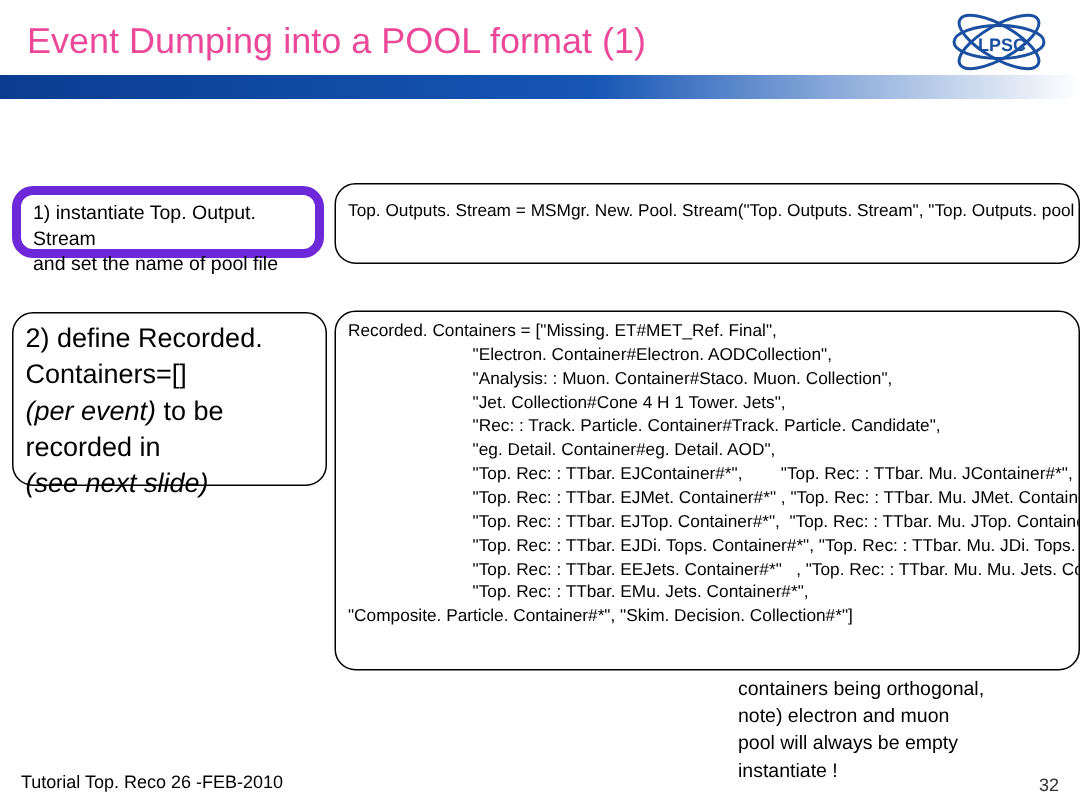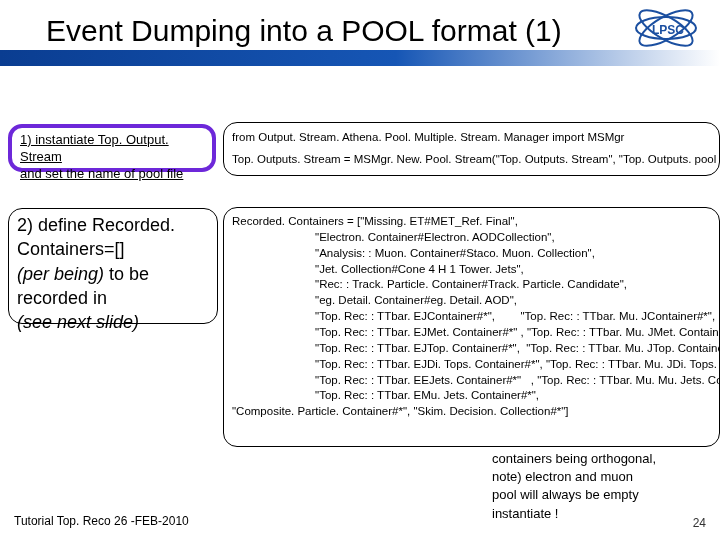--- a/index.html
+++ b/index.html
@@ -1,23 +1,23 @@
 <!DOCTYPE html>
 <html><head>
 <meta charset="utf-8">
 <style>
   * { box-sizing: border-box; margin: 0; padding: 0; }
   html, body { width: 720px; height: 540px; overflow: hidden; font-family: Arial, Helvetica, sans-serif; background: #fff; }
   .slide { position: relative; width: 720px; height: 540px; }
   .title-bar { position: absolute; left: 0; top: 0; width: 720px; height: 58px; }
-  .title-text { position: absolute; left: 18px; top: 14px; font-size: 30px; color: #000000; margin-left: 28px; }
+  .title-text { position: absolute; left: 18px; top: 14px; font-size: 24px; color: #ec4899; }
   .title-stripe { position: absolute; left: 0; top: 50px; width: 720px; height: 16px; background: linear-gradient(90deg, #0a3d91 0%, #1656b5 55%, #ffffff 100%); }
   .logo { position: absolute; right: 14px; top: 6px; width: 80px; height: 52px; }
   .logo svg { width: 100%; height: 100%; }
-  .box1 { position: absolute; left: 8px; top: 124px; width: 208px; height: 48px; border: 4px solid #6d28d9; border-radius: 14px; padding: 4px 8px; font-size: 13px; line-height: 1.3; text-decoration: underline; }
+  .box1 { position: absolute; left: 8px; top: 124px; width: 208px; height: 48px; border: 6px solid #6d28d9; border-radius: 14px; padding: 4px 8px; font-size: 13px; line-height: 1.3; }
   .box2 { position: absolute; left: 8px; top: 208px; width: 210px; height: 116px; border: 1px solid #000; border-radius: 14px; padding: 4px 8px; font-size: 18px; line-height: 1.35; }
   .box3 { position: absolute; left: 223px; top: 122px; width: 497px; height: 54px; border: 1px solid #000; border-radius: 14px; padding: 6px 8px; font-size: 11.5px; font-family: Arial, sans-serif; line-height: 1.55; white-space: nowrap; overflow: hidden; }
   .box4 { position: absolute; left: 223px; top: 207px; width: 497px; height: 240px; border: 1px solid #000; border-radius: 14px; padding: 6px 8px; font-size: 11.5px; font-family: Arial, sans-serif; line-height: 1.38; white-space: pre; overflow: hidden; }
   .footer-left { position: absolute; left: 14px; bottom: 12px; font-size: 12px; color: #000000; }
   .note { position: absolute; left: 492px; top: 450px; width: 180px; font-size: 13px; color: #000; line-height: 1.4; }
   .pagenum { position: absolute; right: 14px; bottom: 10px; font-size: 12px; color: #333; }
   .it { font-style: italic; }
   .box4 .line { display: block; }
 </style>
 </head>
@@ -37,34 +37,33 @@
   </div>
   <div class="title-stripe"></div>
 
   <div class="box1">
     <div>1) instantiate Top. Output. Stream</div>
     <div>and set the name of pool file</div>
   </div>
 
   <div class="box2">
     <div>2) define Recorded. Containers=[]</div>
-    <div><span class="it">(per being)</span><span> to be recorded in</span></div>
+    <div><span class="it">(per event)</span><span> to be recorded in</span></div>
     <div class="it">(see next slide)</div>
   </div>
 
   <div class="box3">
-    <div>from Output. Stream. Athena. Pool. Multiple. Stream. Manager import MSMgr</div>
     <div style="height:4px"></div>
     <div>Top. Outputs. Stream = MSMgr. New. Pool. Stream("Top. Outputs. Stream", "Top. Outputs. pool</div>
   </div>
 
   <div class="box4"><span class="line">Recorded. Containers = ["Missing. ET#MET_Ref. Final",</span><span class="line">                          "Electron. Container#Electron. AODCollection",</span><span class="line">                          "Analysis: : Muon. Container#Staco. Muon. Collection",</span><span class="line">                          "Jet. Collection#Cone 4 H 1 Tower. Jets",</span><span class="line">                          "Rec: : Track. Particle. Container#Track. Particle. Candidate",</span><span class="line">                          "eg. Detail. Container#eg. Detail. AOD",</span><span class="line">                          "Top. Rec: : TTbar. EJContainer#*",        "Top. Rec: : TTbar. Mu. JContainer#*",</span><span class="line">                          "Top. Rec: : TTbar. EJMet. Container#*" , "Top. Rec: : TTbar. Mu. JMet. Containera</span><span class="line">                          "Top. Rec: : TTbar. EJTop. Container#*",  "Top. Rec: : TTbar. Mu. JTop. Container#</span><span class="line">                          "Top. Rec: : TTbar. EJDi. Tops. Container#*", "Top. Rec: : TTbar. Mu. JDi. Tops. Cont</span><span class="line">                          "Top. Rec: : TTbar. EEJets. Container#*"   , "Top. Rec: : TTbar. Mu. Mu. Jets. Conta</span><span class="line">                          "Top. Rec: : TTbar. EMu. Jets. Container#*",</span><span class="line">"Composite. Particle. Container#*", "Skim. Decision. Collection#*"]</span></div>
 
   <div class="note">
     <div>containers being orthogonal,</div>
     <div>note) electron and muon</div>
     <div>pool will always be empty</div>
     <div>instantiate !</div>
   </div>
 
   <div class="footer-left">Tutorial Top. Reco 26 -FEB-2010</div>
-  <div class="pagenum">24</div>
+  <div class="pagenum">32</div>
 </div>
 
 </body></html>

